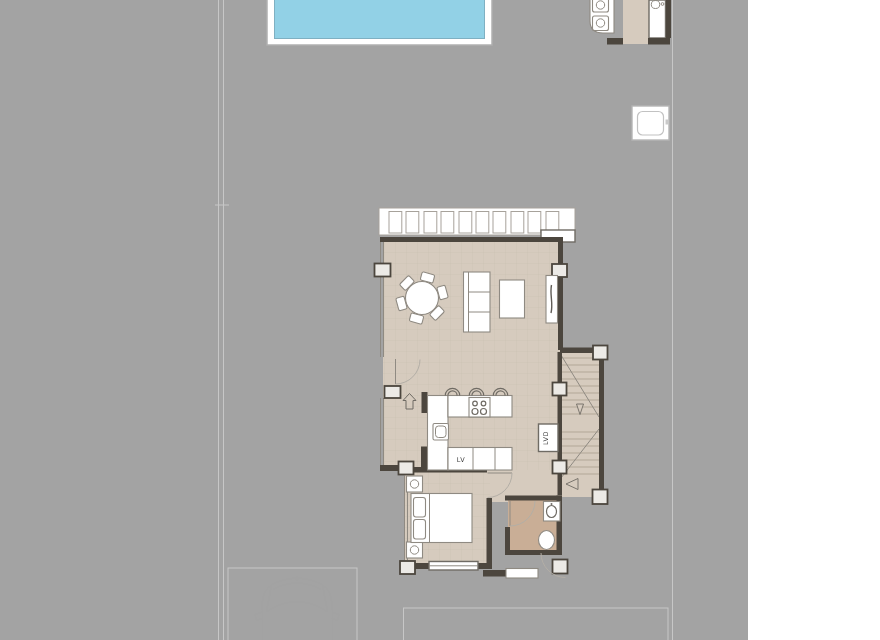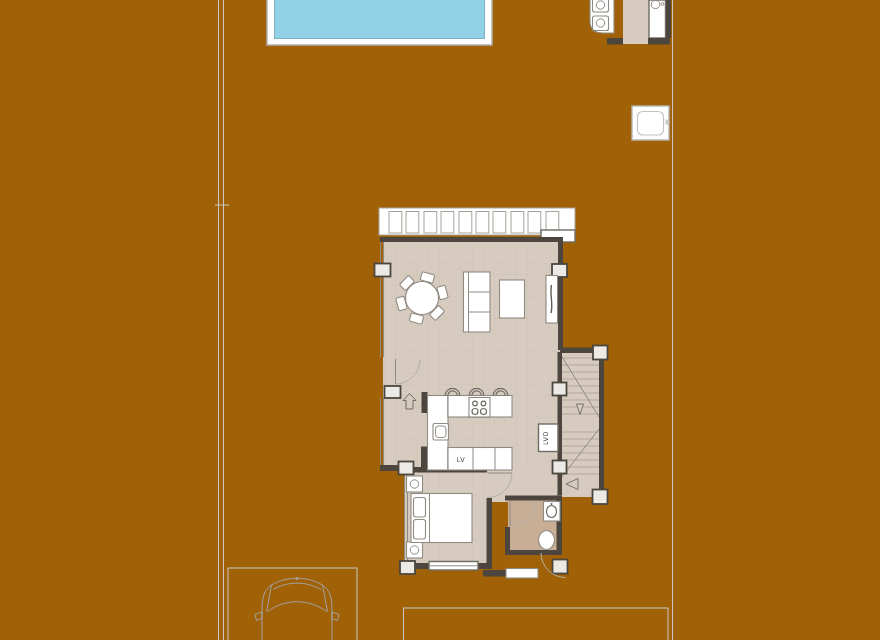--- a/index.html
+++ b/index.html
@@ -1,16 +1,16 @@
 <!DOCTYPE html>
 <html style="--floor: #d6cbbe; --bath: #c9ae96; --pool: #92d1e6; --wall: #4c463e; --thin: #8f8a82; --boundary: #c7c7c7; --tread: #b2a797;"><head>
 <meta charset="utf-8">
 <style>
   html,body{margin:0;padding:0;background:#fff;}
-  .stage{position:relative;width:880px;height:640px;background:#a16207;overflow:hidden;
+  .stage{position:relative;width:748px;height:640px;background:#a3a3a3;overflow:hidden;
          font-family:"DejaVu Sans",sans-serif;}
   svg{position:absolute;left:0;top:0;}
   
   .f-floor{fill:var(--floor);}
   .f-bath{fill:var(--bath);}
   .f-pool{fill:var(--pool);stroke:#7fb0c2;stroke-width:1;}
   .wall{fill:var(--wall);stroke:none;}
   .pier{fill:#eceae6;stroke:var(--wall);stroke-width:1.8;}
   .ol{fill:#fff;stroke:var(--thin);stroke-width:1.1;}
   .ol2{fill:#fff;stroke:#6f6b64;stroke-width:1.4;}

